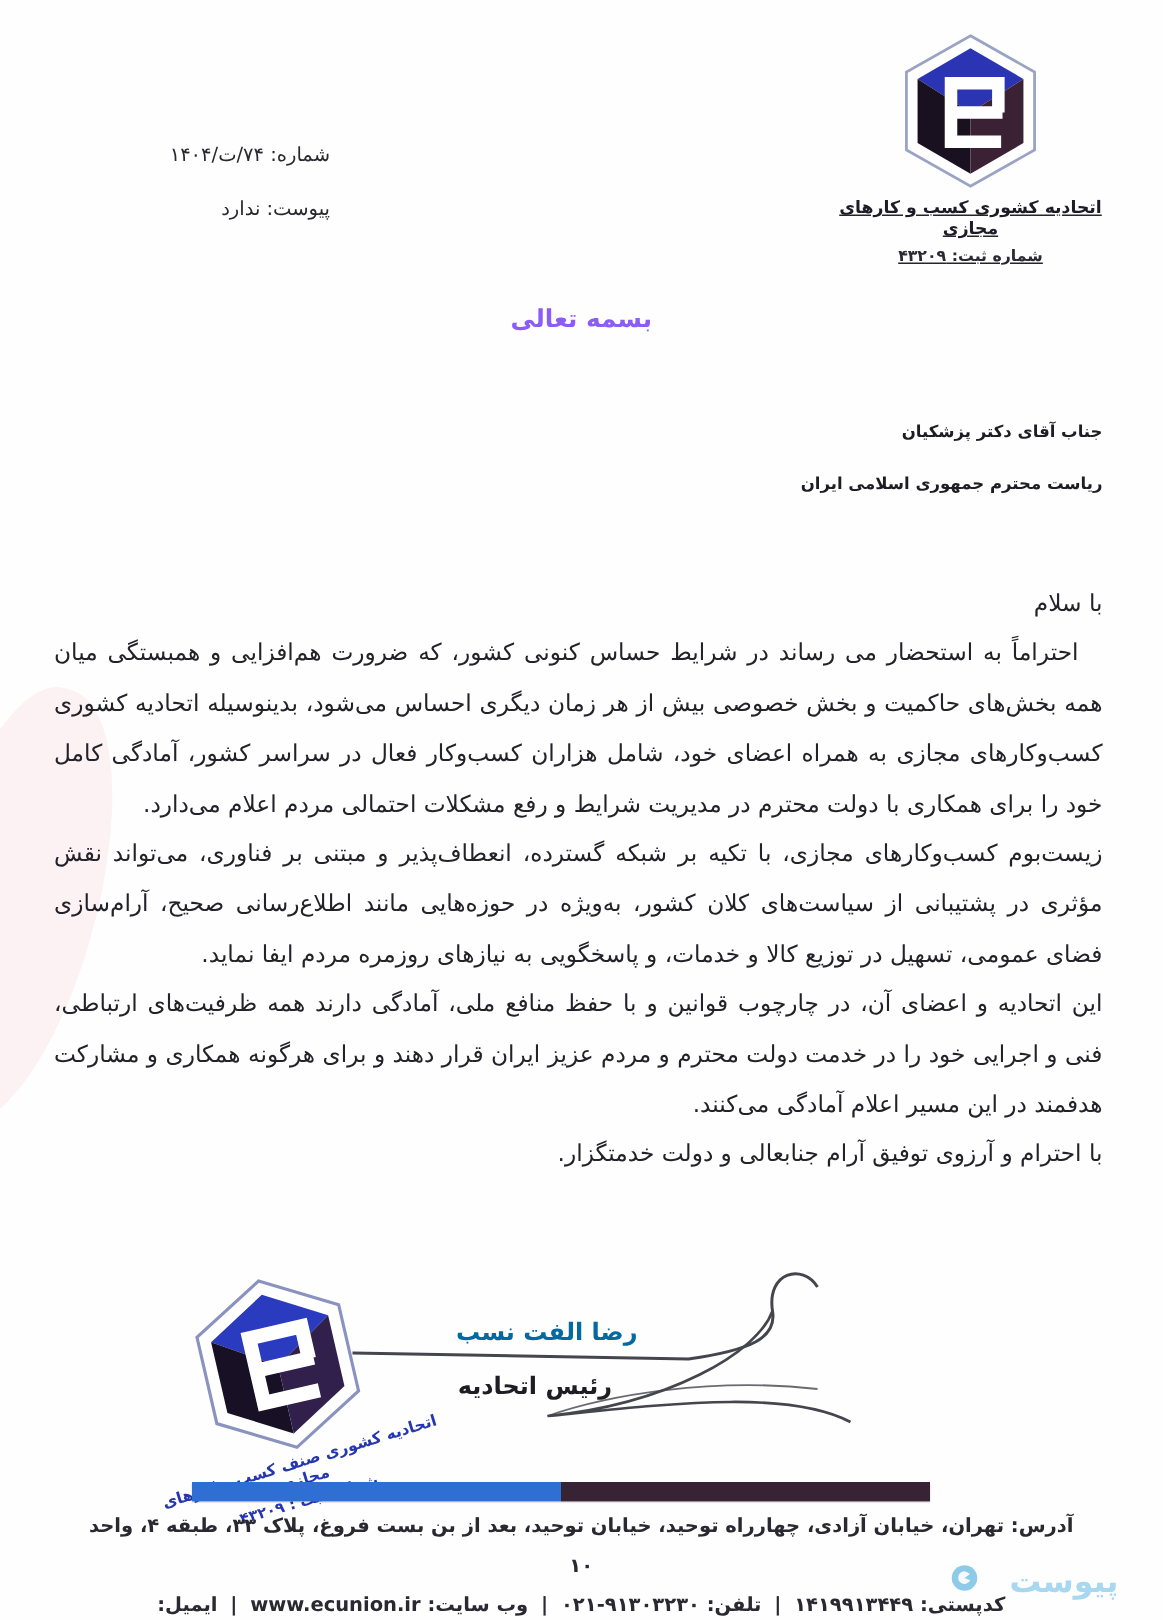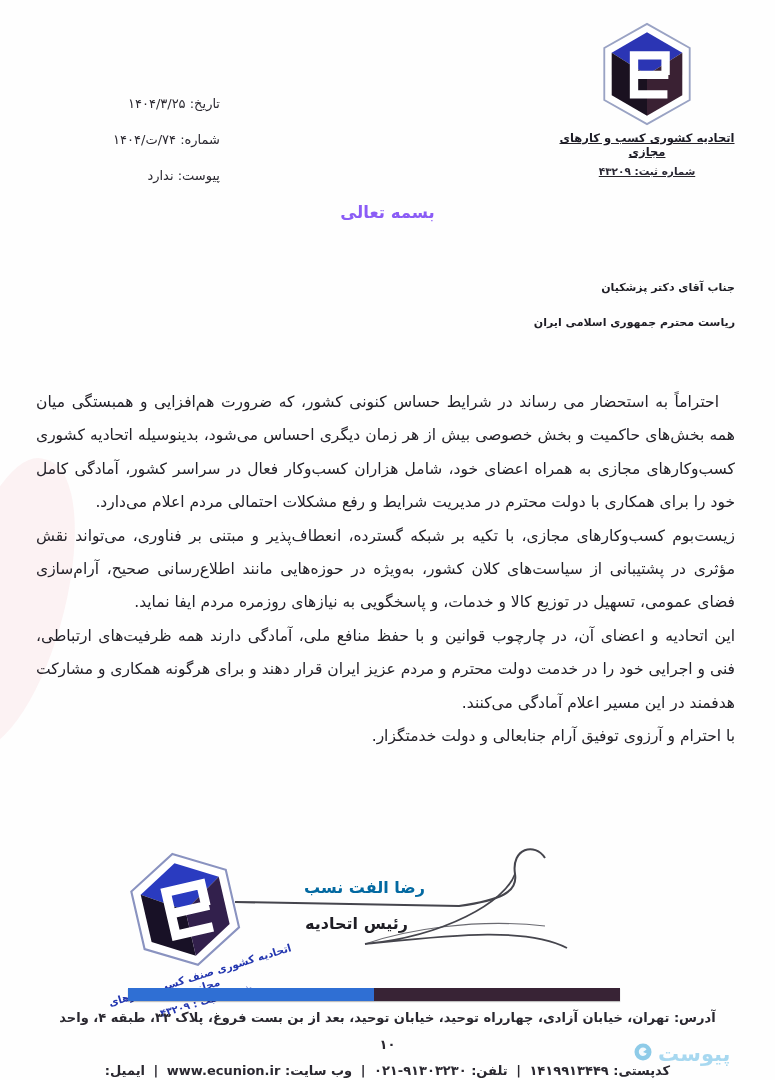--- a/index.html
+++ b/index.html
@@ -64,32 +64,31 @@
 
   
   .pink-streak{
     top:455px;left:-46px;width:110px;height:300px;
     background:rgba(242,160,172,0.13);
     border-radius:45% 55% 50% 50%;
     transform:rotate(16deg);
     pointer-events:none;
   }
   .peivast{
-    top:1042px;left:634px;display:flex;align-items:center;gap:6px;
+    top:1042px;left:634px;display:flex;align-items:center;gap:21px;
     color:#a7d8f0;
   }
   .peivast .word{font-size:21px;font-weight:bold;direction:rtl;letter-spacing:.5px;}
 </style>
 </head>
 <body>
 
 <div class="abs pink-streak"></div>
 
 <div class="abs meta-block">
-  <div>تاریخ: ۱۴۰۴/۳/۲۵</div>
   <div>شماره: ۷۴/ت/۱۴۰۴</div>
   <div>پیوست: ندارد</div>
 </div>
 
 <div class="abs logo-block">
   <span>
     <svg width="96" height="104" viewBox="0 0 100 112">
       <polygon points="50,2 96,28 96,84 50,110 4,84 4,28" fill="#ffffff" stroke="#9aa3c4" stroke-width="2"></polygon>
       <polygon points="50,11 88,33 50,57 12,33" fill="#2b35b4"></polygon>
       <polygon points="12,33 50,57 50,101 12,79" fill="#1a1120"></polygon>
@@ -102,20 +101,21 @@
 </div>
 
 <div class="abs besmele">بسمه تعالی</div>
 
 <div class="abs addressee">
   <div>جناب آقای دکتر پزشکیان</div>
   <div>ریاست محترم جمهوری اسلامی ایران</div>
 </div>
 
 <div class="abs body-text">
+  <p class="salutation">با سلام</p>
   <p class="indent">احتراماً به استحضار می رساند در شرایط حساس کنونی کشور، که ضرورت هم‌افزایی و همبستگی میان همه بخش‌های حاکمیت و بخش خصوصی بیش از هر زمان دیگری احساس می‌شود، بدینوسیله اتحادیه کشوری کسب‌وکارهای مجازی به همراه اعضای خود، شامل هزاران کسب‌وکار فعال در سراسر کشور، آمادگی کامل خود را برای همکاری با دولت محترم در مدیریت شرایط و رفع مشکلات احتمالی مردم اعلام می‌دارد.</p>
   <p>زیست‌بوم کسب‌وکارهای مجازی، با تکیه بر شبکه گسترده، انعطاف‌پذیر و مبتنی بر فناوری، می‌تواند نقش مؤثری در پشتیبانی از سیاست‌های کلان کشور، به‌ویژه در حوزه‌هایی مانند اطلاع‌رسانی صحیح، آرام‌سازی فضای عمومی، تسهیل در توزیع کالا و خدمات، و پاسخگویی به نیازهای روزمره مردم ایفا نماید.</p>
   <p>این اتحادیه و اعضای آن، در چارچوب قوانین و با حفظ منافع ملی، آمادگی دارند همه ظرفیت‌های ارتباطی، فنی و اجرایی خود را در خدمت دولت محترم و مردم عزیز ایران قرار دهند و برای هرگونه همکاری و مشارکت هدفمند در این مسیر اعلام آمادگی می‌کنند.</p>
   <p>با احترام و آرزوی توفیق آرام جنابعالی و دولت خدمتگزار.</p>
 </div>
 
 <svg class="abs sig-scribble" viewBox="0 0 370 130">
   <path d="M330 18 C 320 2, 296 8, 300 34 C 303 52, 286 60, 244 66 L 20 62" fill="none" stroke="#45454d" stroke-width="2"></path>
   <path d="M300 34 C 290 62, 230 96, 150 104 C 230 96, 310 86, 352 108" fill="none" stroke="#45454d" stroke-width="1.8"></path>
   <path d="M150 104 C 190 90, 260 78, 330 86" fill="none" stroke="#45454d" stroke-width="1.2" opacity=".8"></path>

